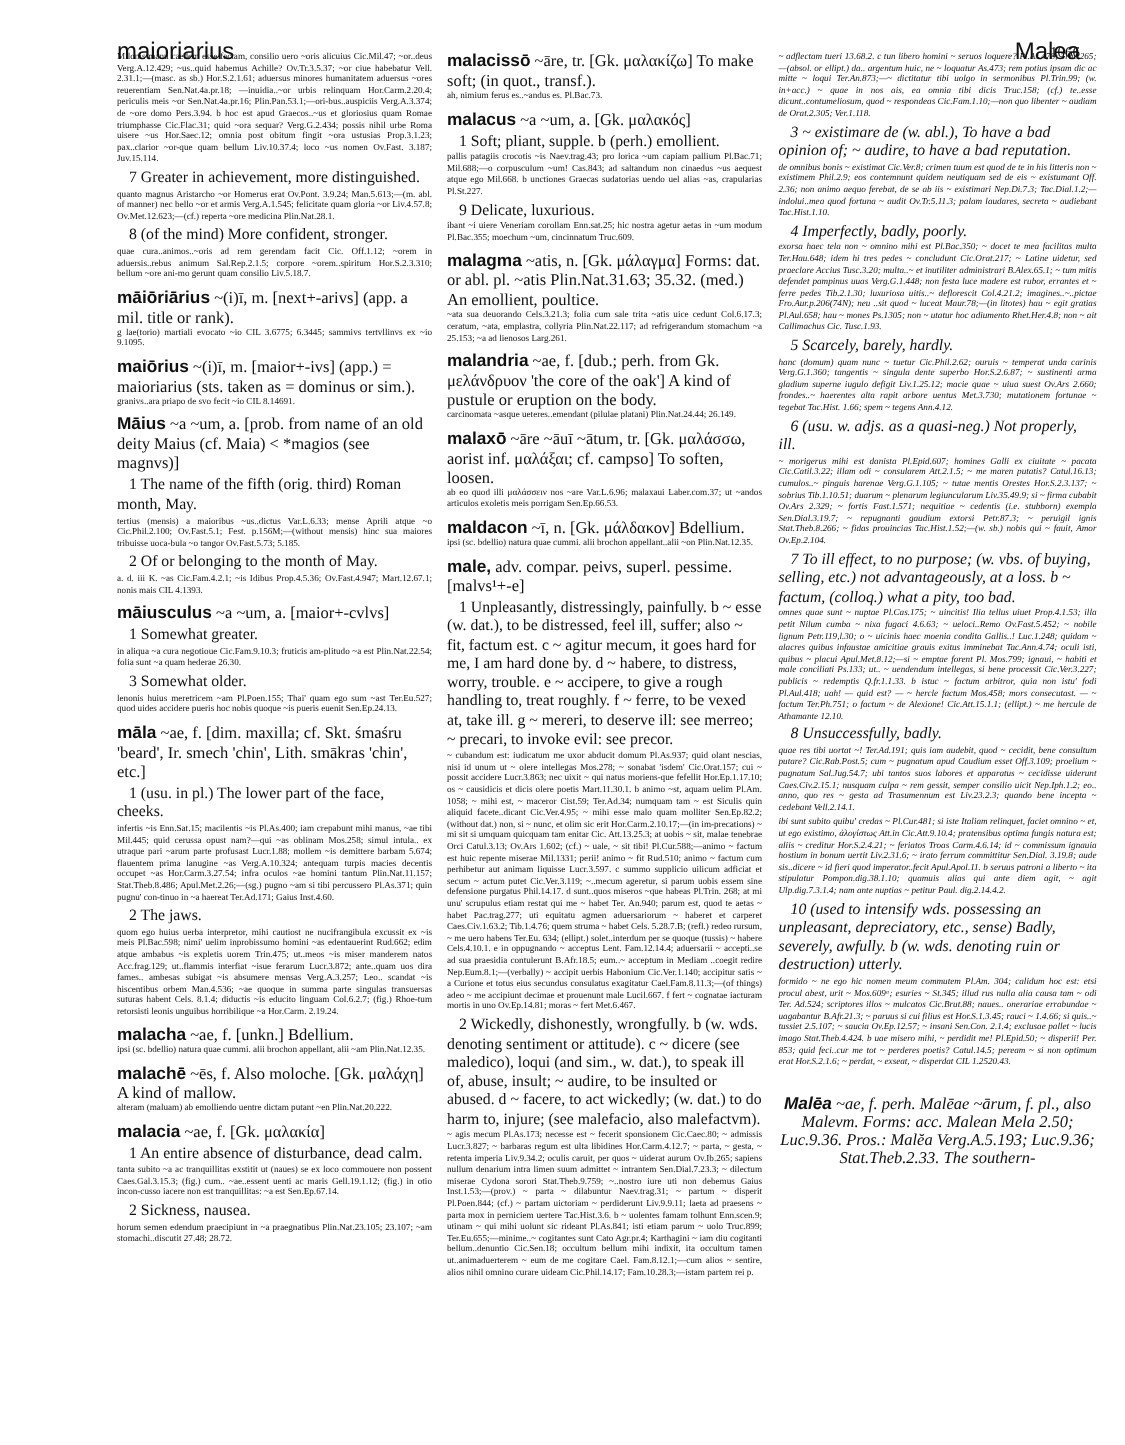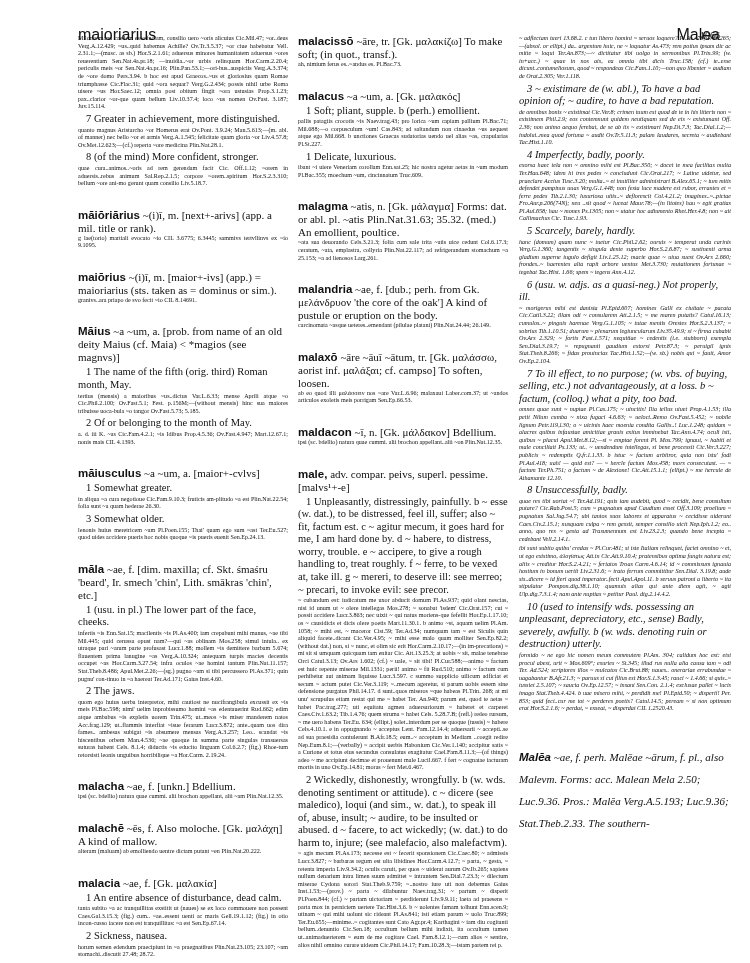--- a/index.html
+++ b/index.html
@@ -6,21 +6,21 @@
   body { width: 750px; height: 963px; overflow: hidden; position: relative; color: #111; font-family: "DejaVu Serif", "Liberation Serif", serif; }
   .header { position: absolute; top: 26px; left: 78px; width: 642px; height: 22px; }
   .guide-left { position: absolute; left: 0; top: 0; font-family: "Liberation Sans", sans-serif; font-weight: normal; font-size: 16px; }
   .page-num { position: absolute; left: 0; right: 0; top: 4px; text-align: right; font-family: "Liberation Serif", serif; font-size: 10px; }
   .guide-right { position: absolute; right: 0; top: 0; font-family: "Liberation Sans", sans-serif; font-weight: normal; font-size: 16px; }
   .col { position: absolute; top: 35px; width: 210px; font-family: "Liberation Serif", serif; }
   .col1 { left: 78px; }
   .col2 { left: 298px; }
   .col3 { left: 519px; width: 212px; font-style: italic; }
   .q { font-size: 6.1px; line-height: 7.6px; text-align: justify; margin: 0 0 2px 0; }
-  .entry { margin-top: 21px; }
+  .entry { margin-top: 5px; }
   .hw-line { font-size: 11px; line-height: 13px; }
   .hw { font-family: "Liberation Sans", sans-serif; font-weight: bold; font-size: 11.5px; }
   .sense { font-size: 10.5px; line-height: 12.6px; margin: 2px 0 1px 0; text-indent: 8px; }
   .gap { height: 10px; }
 </style>
 </head>
 <body>
 
 <div class="header">
   <span class="guide-left">maioriarius</span>
@@ -92,21 +92,21 @@
 <div class="col col2">
   <div class="entry" style="margin-top:0">
     <div class="hw-line"><span class="hw">malacissō</span> <span>~āre, tr. [Gk. μαλακίζω] To make soft; (in quot., transf.).</span></div>
     <p class="q">ah, nimium ferus es..~andus es. Pl.Bac.73.</p>
   </div>
 
   <div class="entry">
     <div class="hw-line"><span class="hw">malacus</span> <span>~a ~um, a. [Gk. μαλακός]</span></div>
     <p class="sense">1 Soft; pliant, supple. b (perh.) emollient.</p>
     <p class="q">pallis patagiis crocotis ~is Naev.trag.43; pro lorica ~um capiam pallium Pl.Bac.71; Mil.688;—o corpusculum ~um! Cas.843; ad saltandum non cinaedus ~us aequest atque ego Mil.668.   b unctiones Graecas sudatorias uendo uel alias ~as, crapularias Pl.St.227.</p>
-    <p class="sense">1 Delicate, luxurious.</p>
+    <p class="sense">9 Delicate, luxurious.</p>
     <p class="q">ibant ~i uiere Veneriam corollam Enn.sat.25; hic nostra agetur aetas in ~um modum Pl.Bac.355; moechum ~um, cincinnatum Truc.609.</p>
   </div>
 
   <div class="entry">
     <div class="hw-line"><span class="hw">malagma</span> <span>~atis, n. [Gk. μάλαγμα] Forms: dat. or abl. pl. ~atis Plin.Nat.31.63; 35.32. (med.) An emollient, poultice.</span></div>
     <p class="q">~ata sua deuorando Cels.3.21.3; folia cum sale trita ~atis uice cedunt Col.6.17.3; ceratum, ~ata, emplastra, collyria Plin.Nat.22.117; ad refrigerandum stomachum ~a 25.153; ~a ad lienosos Larg.261.</p>
   </div>
 
   <div class="entry">
     <div class="hw-line"><span class="hw">malandria</span> <span>~ae, f. [dub.; perh. from Gk. μελάνδρυον 'the core of the oak'] A kind of pustule or eruption on the body.</span></div>
@@ -144,15 +144,15 @@
   <p class="q">~ morigerus mihi est danista Pl.Epid.607; homines Galli ex ciuitate ~ pacata Cic.Catil.3.22; illam odi ~ consularem Att.2.1.5; ~ me maren putatis? Catul.16.13; cumulos..~ pinguis harenae Verg.G.1.105; ~ tutae mentis Orestes Hor.S.2.3.137; ~ sobrius Tib.1.10.51; duarum ~ plenarum legiuncularum Liv.35.49.9; si ~ firma cubabit Ov.Ars 2.329; ~ fortis Fast.1.571; nequitiae ~ cedentis (i.e. stubborn) exempla Sen.Dial.3.19.7; ~ repugnanti gaudium extorsi Petr.87.3; ~ peruigil ignis Stat.Theb.8.266; ~ fidas prouincias Tac.Hist.1.52;—(w. sb.) nobis qui ~ fauit, Amor Ov.Ep.2.104.</p>
   <p class="sense">7 To ill effect, to no purpose; (w. vbs. of buying, selling, etc.) not advantageously, at a loss. b ~ factum, (colloq.) what a pity, too bad.</p>
   <p class="q">omnes quae sunt ~ nuptae Pl.Cas.175; ~ uincitis! Ilia tellus uiuet Prop.4.1.53; illa petit Nilum cumba ~ nixa fugaci 4.6.63; ~ ueloci..Remo Ov.Fast.5.452; ~ nobile lignum Petr.119,l.30; o ~ uicinis haec moenia condita Gallis..! Luc.1.248; quidam ~ alacres quibus infaustae amicitiae grauis exitus imminebat Tac.Ann.4.74; oculi isti, quibus ~ placui Apul.Met.8.12;—si ~ emptae forent Pl. Mos.799; ignaui, ~ habiti et male conciliati Ps.133; ut.. ~ uendendum intellegas, si bene processit Cic.Ver.3.227; publicis ~ redemptis Q.fr.1.1.33.   b istuc ~ factum arbitror, quia non istu' fodi Pl.Aul.418; uah! — quid est? — ~ hercle factum Mos.458; mors consecutast. — ~ factum Ter.Ph.751; o factum ~ de Alexione! Cic.Att.15.1.1; (ellipt.) ~ me hercule de Athamante 12.10.</p>
   <p class="sense">8 Unsuccessfully, badly.</p>
   <p class="q">quae res tibi uortat ~! Ter.Ad.191; quis iam audebit, quod ~ cecidit, bene consultum putare? Cic.Rab.Post.5; cum ~ pugnatum apud Caudium esset Off.3.109; proelium ~ pugnatum Sal.Jug.54.7; ubi tantos suos labores et apparatus ~ cecidisse uiderunt Caes.Civ.2.15.1; nusquam culpa ~ rem gessit, semper consilio uicit Nep.Iph.1.2; eo.. anno, quo res ~ gesta ad Trasumennum est Liv.23.2.3; quando bene incepta ~ cedebant Vell.2.14.1.</p>
   <p class="q">ibi sunt subito quibu' credas ~ Pl.Cur.481; si iste Italiam relinquet, faciet omnino ~ et, ut ego existimo, ἀλογίστως Att.in Cic.Att.9.10.4; pratensibus optima fungis natura est; aliis ~ creditur Hor.S.2.4.21; ~ feriatos Troas Carm.4.6.14; id ~ commissum ignauia hostium in bonum uertit Liv.2.31.6; ~ irato ferrum committitur Sen.Dial. 3.19.8; aude sis..dicere ~ id fieri quod imperator..fecit Apul.Apol.11.   b seruus patroni a liberto ~ ita stipulatur Pompon.dig.38.1.10; quamuis alias qui ante diem agit, ~ agit Ulp.dig.7.3.1.4; nam ante nuptias ~ petitur Paul. dig.2.14.4.2.</p>
   <p class="sense">10 (used to intensify wds. possessing an unpleasant, depreciatory, etc., sense) Badly, severely, awfully. b (w. wds. denoting ruin or destruction) utterly.</p>
   <p class="q">formido ~ ne ego hic nomen meum commutem Pl.Am. 304; calidum hoc est: etsi procul abest, urit ~ Mos.609ᵃ; esuries ~ St.345; illud rus nulla alia causa tam ~ odi Ter. Ad.524; scriptores illos ~ mulcatos Cic.Brut.88; naues.. onerariae errabundae ~ uagabantur B.Afr.21.3; ~ paruus si cui filius est Hor.S.1.3.45; rauci ~ 1.4.66; si quis..~ tussiet 2.5.107; ~ saucia Ov.Ep.12.57; ~ insani Sen.Con. 2.1.4; exclusae pallet ~ lucis imago Stat.Theb.4.424.   b uae misero mihi, ~ perdidit me! Pl.Epid.50; ~ disperii! Per. 853; quid feci..cur me tot ~ perderes poetis? Catul.14.5; peream ~ si non optimum erat Hor.S.2.1.6; ~ perdat, ~ exseat, ~ disperdat CIL 1.2520.43.</p>
   <div class="gap"></div>
   <div class="entry">
-    <div class="hw-line" style="font-size:11px;line-height:22px;"><span class="hw">Malēa</span> <span>~ae, f. perh. Malēae ~ārum, f. pl., also Malevm. Forms: acc. Malean Mela 2.50; Luc.9.36. Pros.: Malĕa Verg.A.5.193; Luc.9.36; Stat.Theb.2.33. The southern-</span></div>
+    <div class="hw-line" style="font-size:11px;line-height:12px;text-align:center;"><span class="hw">Malēa</span> <span>~ae, f. perh. Malēae ~ārum, f. pl., also Malevm. Forms: acc. Malean Mela 2.50; Luc.9.36. Pros.: Malĕa Verg.A.5.193; Luc.9.36; Stat.Theb.2.33. The southern-</span></div>
   </div>
 </div>
 
 </body></html>

